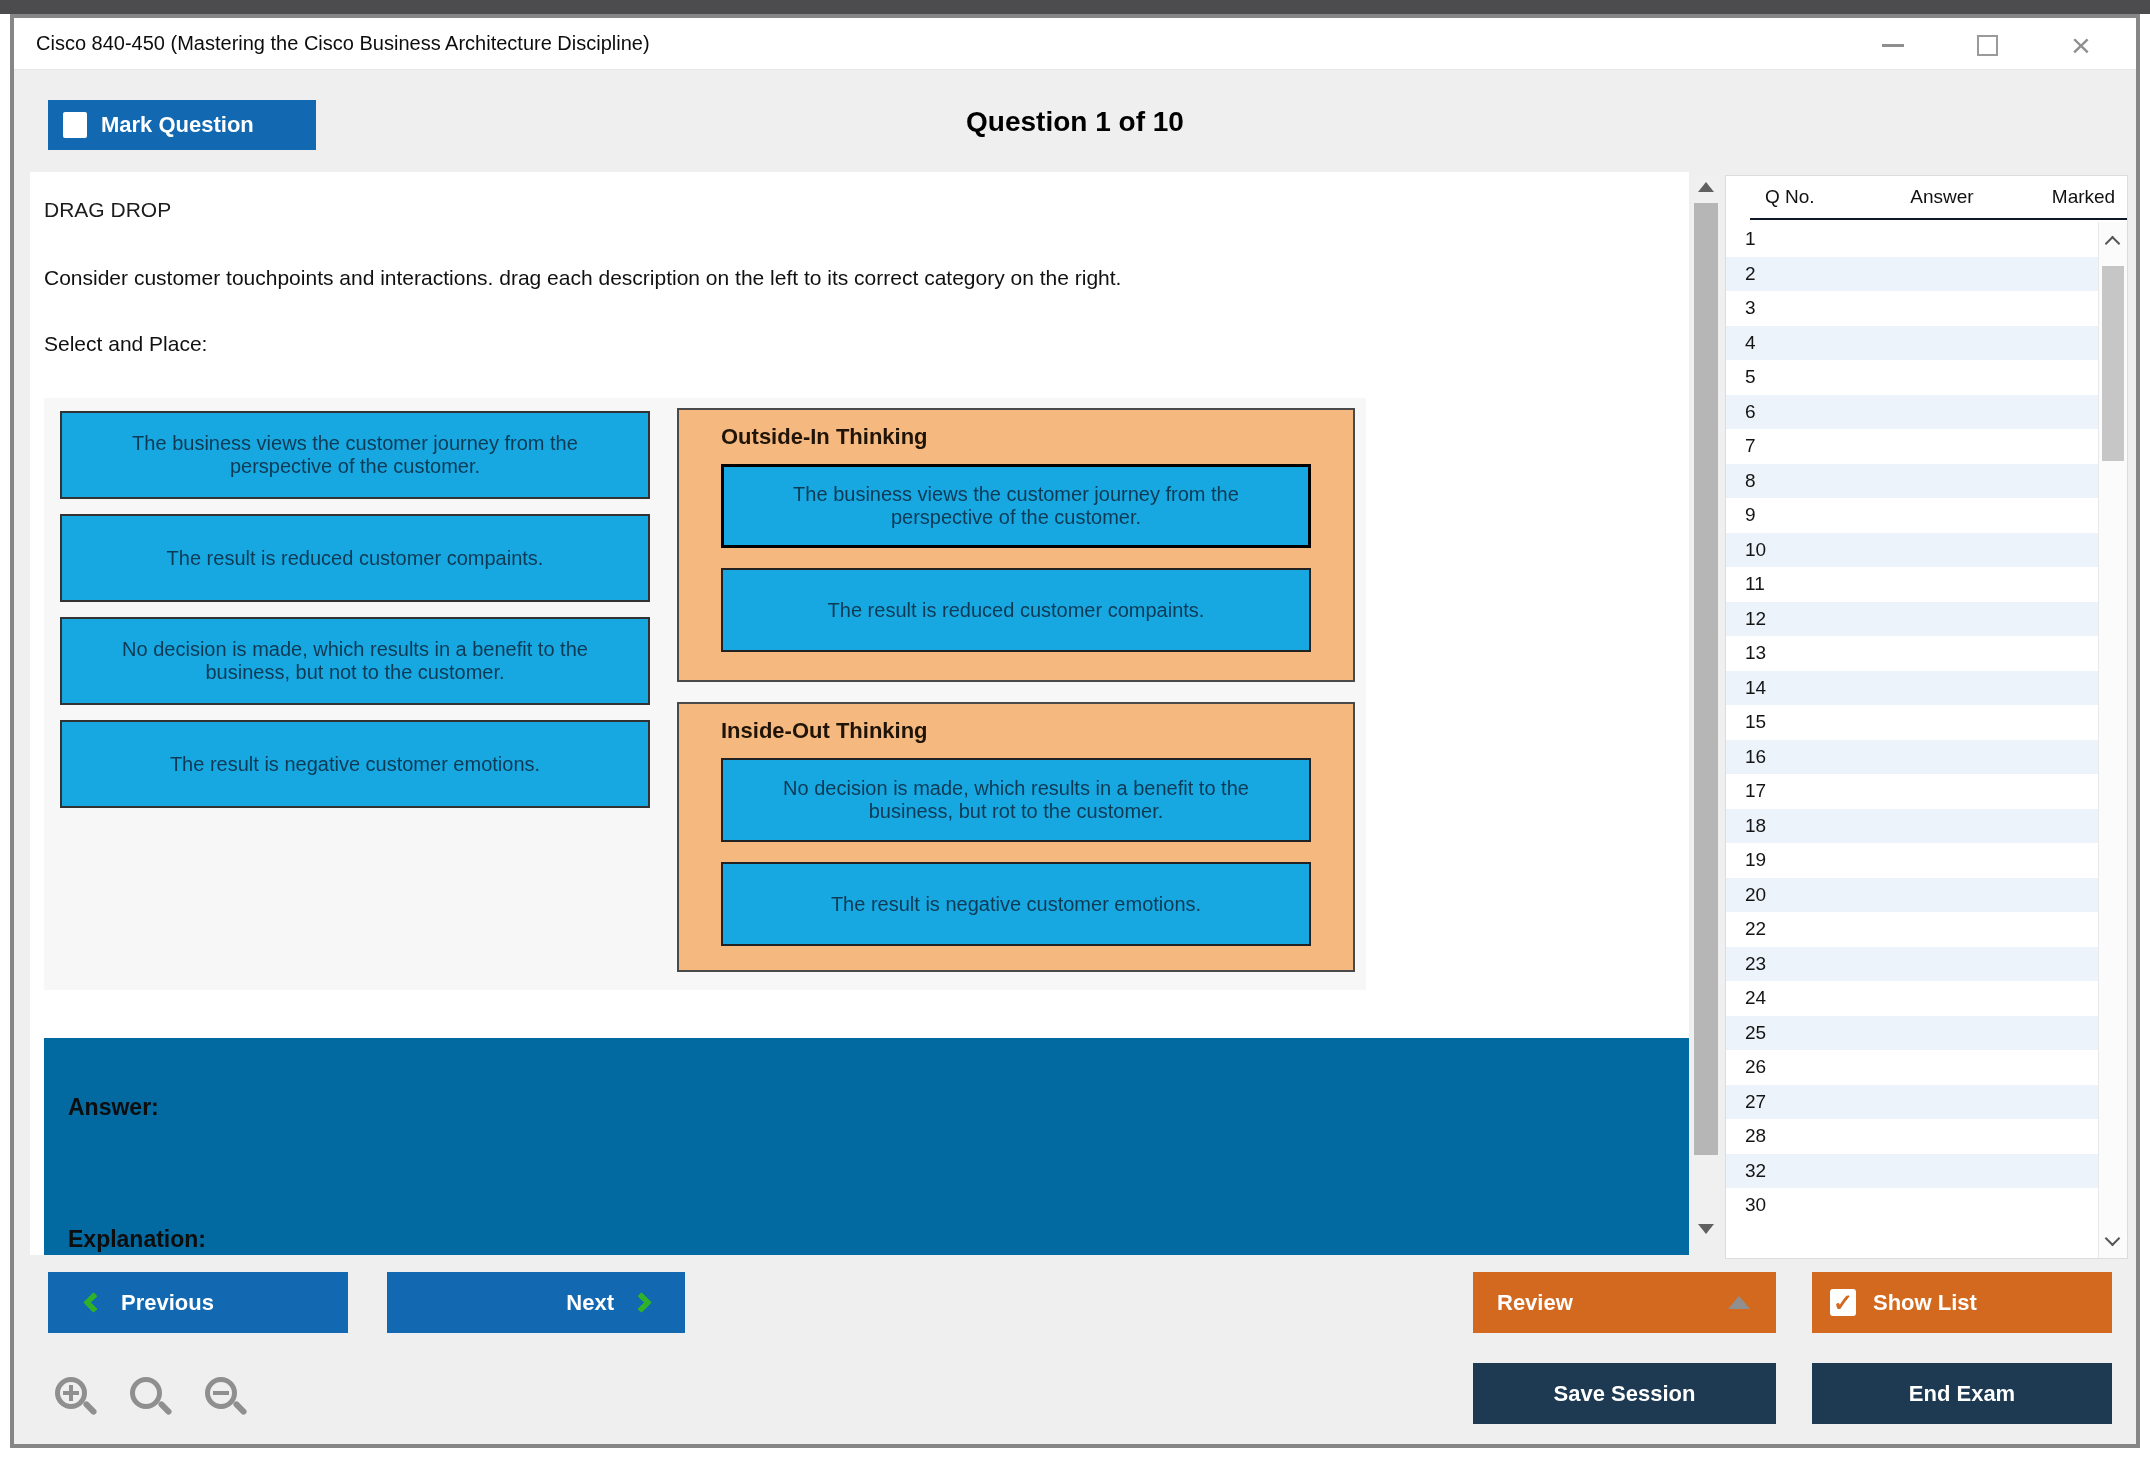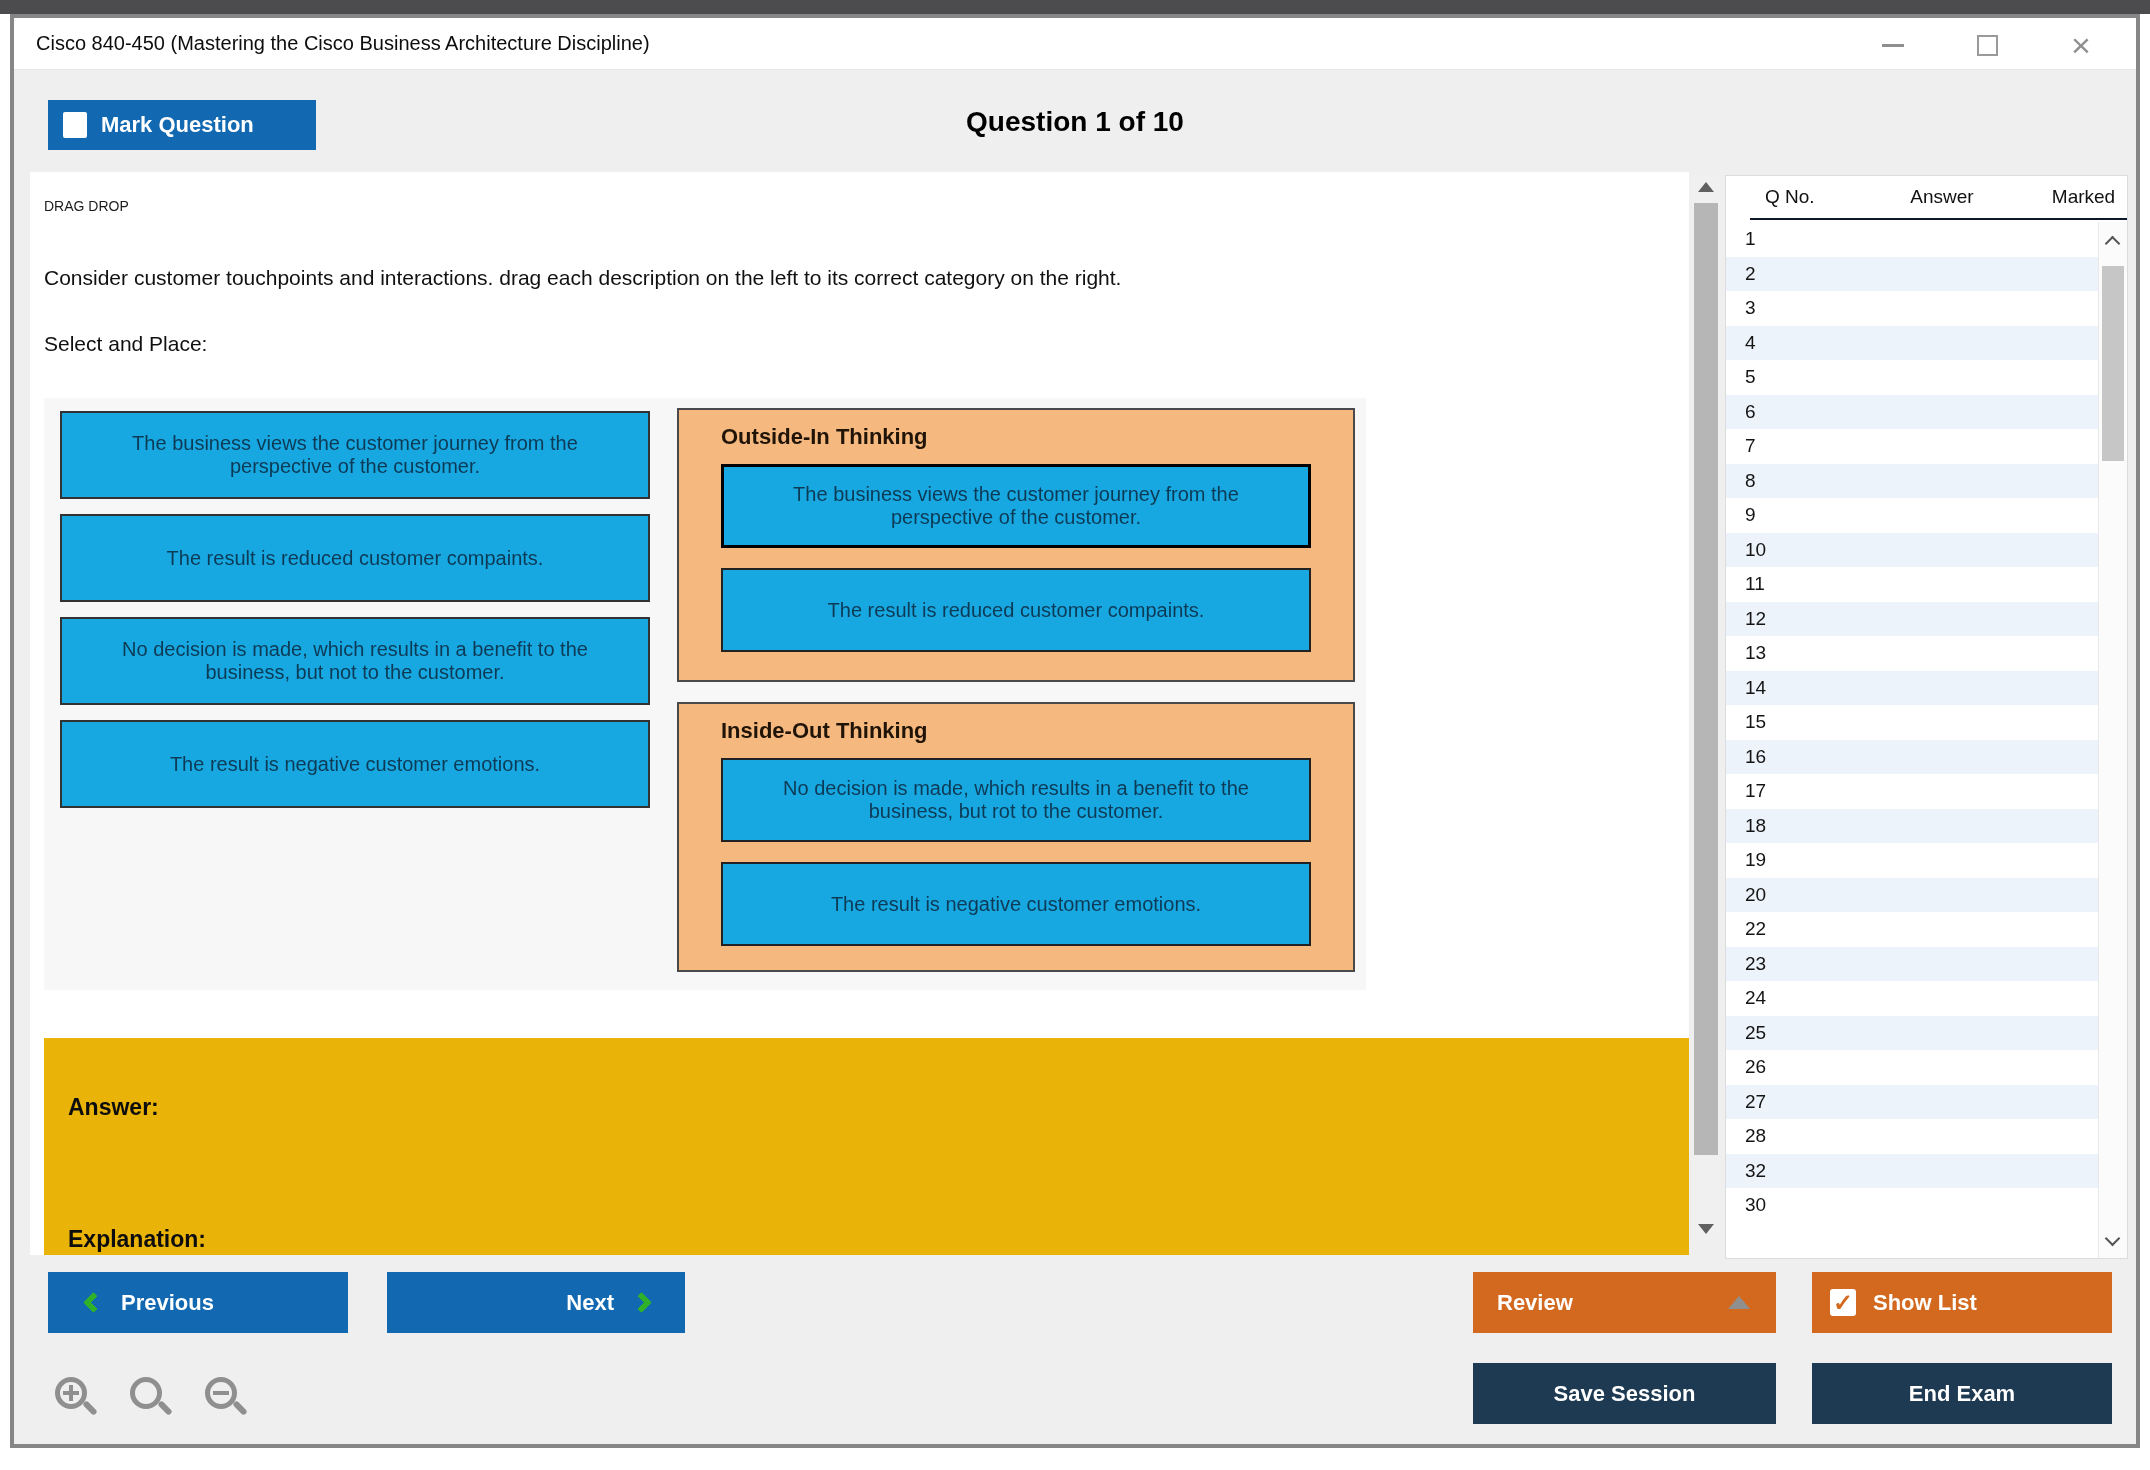--- a/index.html
+++ b/index.html
@@ -24,38 +24,38 @@
   
   .mark-btn {
     position:absolute; left:34px; top:82px; width:268px; height:50px; background:#1269b1;
     display:flex; align-items:center; gap:14px; padding-left:15px; cursor:pointer;
   }
   .mark-check { width:24px; height:26px; background:#ffffff; border-radius:2px; }
   .mark-label { color:#ffffff; font-weight:bold; font-size:22px;text-align:right; }
   .qcounter { position:absolute; left:0; top:88px; width:2122px; text-align:center; font-size:28px; font-weight:bold; color:#000; }
   
   .qpanel { position:absolute; left:16px; top:154px; width:1659px; height:1083px; background:#ffffff; overflow:hidden; }
-  .dd-type { position:absolute; left:14px; top:26px; font-size:14px; color:#1c1c1c; }
+  .dd-type { position:absolute; left:14px; top:26px; font-size:21px; color:#1c1c1c; }
   .prompt  { position:absolute; left:14px; top:94px; font-size:21px; color:#111; }
   .select-place { position:absolute; left:14px; top:160px; font-size:21px; color:#111; }
   .dd-image { position:absolute; left:14px; top:226px; width:1322px; height:592px; background:#f7f7f7; }
   .dd-left { position:absolute; left:16px; top:13px; width:590px; display:flex; flex-direction:column; gap:15px; }
   .dbox {
     background:#17a8e2; border:2px solid #323232; color:#0d3a55;
     font-size:20px; text-align:center; display:flex; align-items:center; justify-content:center;
     min-height:88px; padding:6px 26px; cursor:grab;
   }
   .category { position:absolute; left:633px; width:678px; background:#f5b87e; border:2px solid #4a4a4a; padding:14px 42px 18px 42px; }
   .cat-outside { top:10px;  height:274px; }
   .cat-inside  { top:304px; height:270px; }
   .cat-title { font-size:22px; font-weight:bold; color:#201408; margin-bottom:14px; }
   .cat-items { display:flex; flex-direction:column; gap:20px; }
   .cat-items .dbox { min-height:84px; border:2px solid #222; cursor:default; }
   .cat-outside .cat-items .dbox:first-child { border:3px solid #000; }
-  .answer-panel { position:absolute; left:14px; top:866px; width:1815px; height:217px; background:#eab308; }
+  .answer-panel { position:absolute; left:14px; top:866px; width:1815px; height:217px; background:#0369a1; }
   .answer-label { position:absolute; left:24px; top:56px; font-size:23px; font-weight:bold; color:#0d0d0d; }
   .explanation-label { position:absolute; left:24px; top:188px; font-size:23px; font-weight:bold; color:#0d0d0d; }
   
   .main-scrollbar { position:absolute; left:1678px; top:157px; width:28px; height:1066px; background:#f0f0f0; }
   .tri-up { width:0; height:0; border-left:8px solid transparent; border-right:8px solid transparent; border-bottom:10px solid #606060; position:absolute; left:6px; top:7px; cursor:pointer; }
   .tri-down { width:0; height:0; border-left:8px solid transparent; border-right:8px solid transparent; border-top:10px solid #606060; position:absolute; left:6px; bottom:7px; cursor:pointer; }
   .msb-thumb { position:absolute; left:2px; top:28px; width:24px; height:952px; background:#b6b6b6; cursor:pointer; }
   
   .sidebar { position:absolute; left:1711px; top:157px; width:403px; height:1084px; background:#ffffff; border:1px solid #dcdcdc; }
   .sb-header { display:grid; grid-template-columns:118px 148px 135px; height:44px; align-items:center; border-bottom:2px solid #0f172a; font-size:19px; color:#111;margin-left:24px; }

